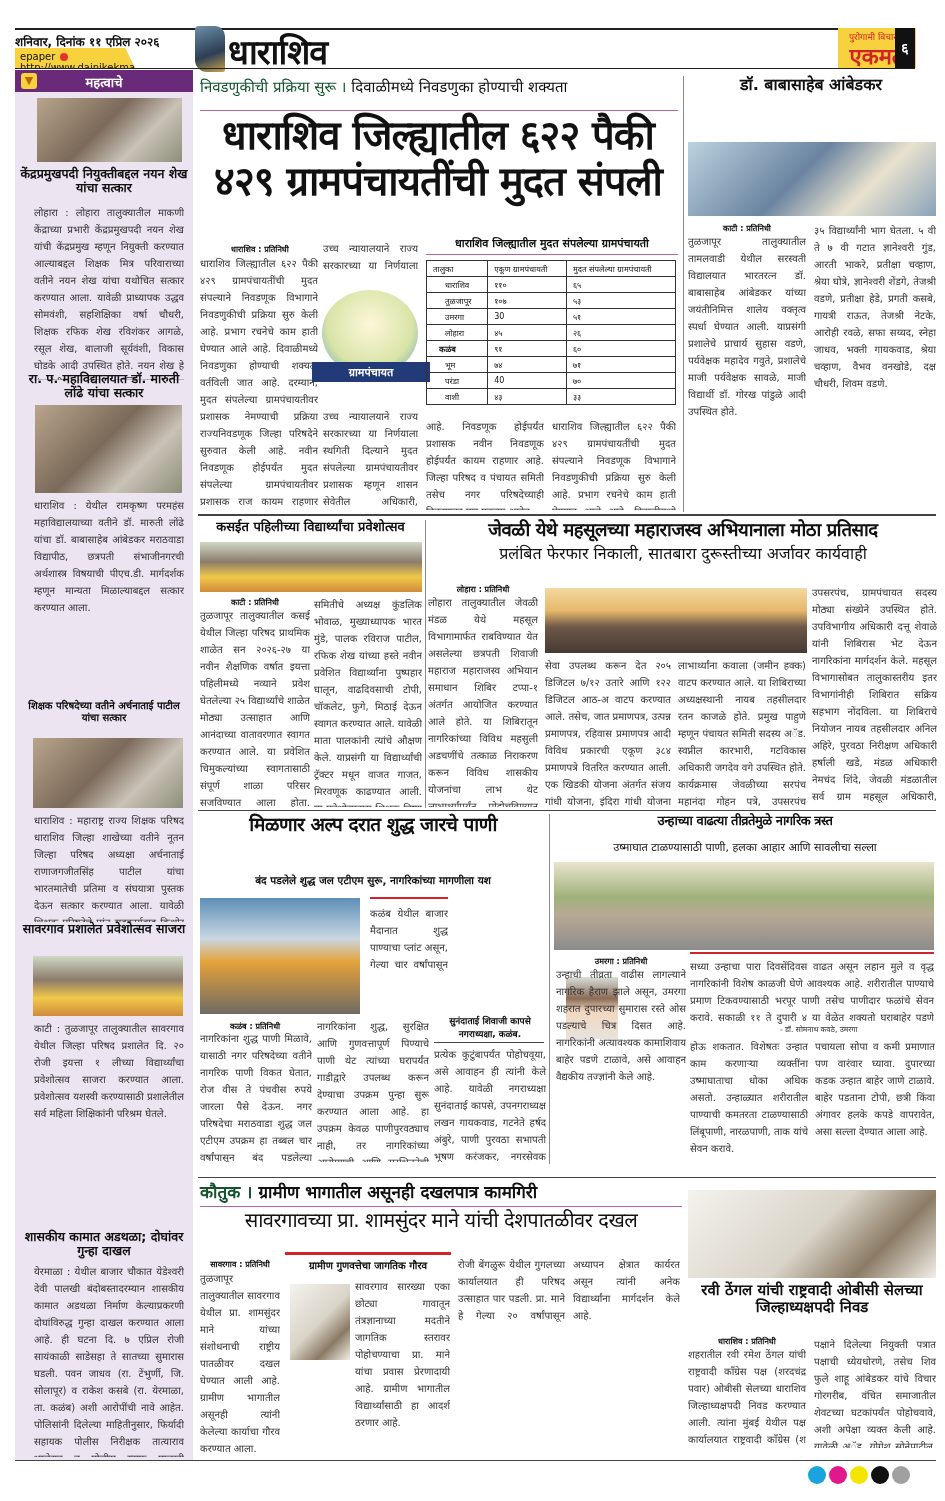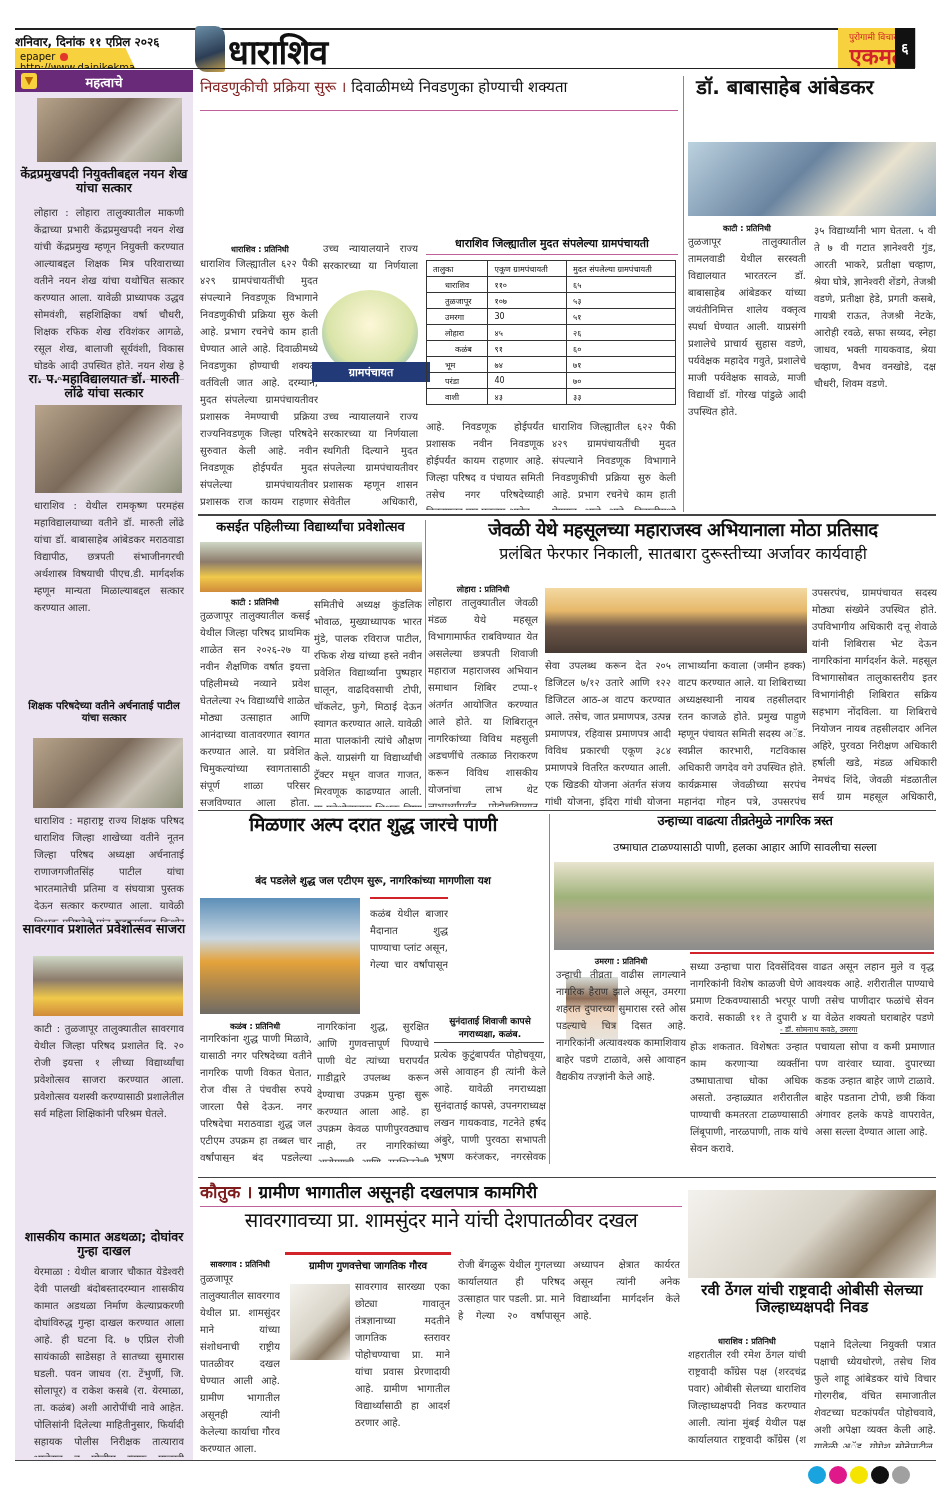--- a/index.html
+++ b/index.html
@@ -24,21 +24,21 @@
 .photo.street{background:linear-gradient(180deg,#e9e4cf 0%,#9fb27a 40%,#b7a993 60%,#8c8c8c 100%)}
 .photo.stage{background:linear-gradient(180deg,#f3d9a2 0%,#e6b86a 35%,#6d5748 60%,#473a33 100%)}
 .photo.kids{background:linear-gradient(180deg,#cfd8c6 0%,#8c7b6b 40%,#f0c94a 70%,#d08b3a 100%)}
 .photo.atm{background:linear-gradient(180deg,#5d8fb8 0%,#c9d7e2 35%,#e4a23a 55%,#6f6a64 100%)}
 .photo.white{background:linear-gradient(135deg,#f4f2ee,#d9d4c8 50%,#8b7b65 75%,#f2efe8)}
 .hl{font-weight:bold;text-align:center;line-height:1.15}
 .body{font-size:10px;line-height:17px;color:#333;text-align:justify}
 .byline{font-size:8px;font-weight:bold;text-align:center}
 .rule{height:1px;background:#444}
 .red-rule{height:3px;background:#d3232a}
-.kicker-red{color:#7f1d1d}
+.kicker-red{color:#14532d}
 .pink-rule{height:1px;background:#c0609a}
 table.grid{border-collapse:collapse;font-size:8px}
 table.grid td,table.grid th{border:1px solid #333;padding:2px 6px;font-weight:normal;text-align:left;height:16px}
 .reg{width:18px;height:18px;border-radius:50%;display:inline-block;margin-right:3px}
 .gp-badge{left:322px;top:290px;width:96px;height:86px;border-radius:50%;background:radial-gradient(circle at 50% 40%,#fdf7d8,#d9e4a8 60%,#5aa0b8)}
 .gp-ribbon{left:312px;top:362px;width:118px;height:20px;background:#233a78;color:#fff;font-size:11px;font-weight:bold;text-align:center;padding-top:2px}
 .col-line{width:1px;background:#888}
 .doc-portrait{background:linear-gradient(180deg,#d8ded9 0%,#8b6b55 35%,#f2d7c0 55%,#e7e3dc 100%)}
 </style>
 </head>
@@ -83,20 +83,22 @@
 
 <div class="abs hl" style="left:18px;top:1230px;width:172px;font-size:12.5px">शासकीय कामात अडथळा; दोघांवर गुन्हा दाखल</div>
 <div class="abs body" style="left:34px;top:1263px;width:150px;height:194px;overflow:hidden">येरमाळा : येथील बाजार चौकात येडेश्वरी देवी पालखी बंदोबस्तादरम्यान शासकीय कामात अडथळा निर्माण केल्याप्रकरणी दोघांविरुद्ध गुन्हा दाखल करण्यात आला आहे. ही घटना दि. ७ एप्रिल रोजी सायंकाळी साडेसहा ते सातच्या सुमारास घडली. पवन जाधव (रा. टेंभुर्णी, जि. सोलापूर) व राकेश कसबे (रा. येरमाळा, ता. कळंब) अशी आरोपींची नावे आहेत. पोलिसांनी दिलेल्या माहितीनुसार, फिर्यादी सहायक पोलीस निरीक्षक तात्याराव भालेराव व पोलीस स्टाफ पालखी बंदोबस्तासाठी मंदिराकडे जात होता. त्यावेळी आरोपींनी धक्काबुक्की करून अडथळा निर्माण केला. यावेळी पालखीचे खांदेकरी वैभव बारकुल यांनाही मारहाण करण्यात आली. या प्रकरणी तात्याराव भालेराव यांनी दिलेल्या फिर्यादीवरून येरमाळा पोलीस ठाण्यात गुन्हा नोंदविण्यात आला असून पुढील तपास सुरू आहे.</div>
 
 <div class="abs" style="left:200px;top:76px;font-size:15px">
   <span class="kicker-red">निवडणुकीची प्रक्रिया सुरू ।</span>
   <span>दिवाळीमध्ये निवडणुका होण्याची शक्यता</span>
 </div>
 <div class="abs pink-rule" style="left:200px;top:110px;width:478px"></div>
 <div class="abs hl" style="left:196px;top:112px;width:484px;font-size:40px;letter-spacing:-1px;line-height:1.15">
+  <div>धाराशिव जिल्ह्यातील ६२२ पैकी</div>
+  <div>४२९ ग्रामपंचायतींची मुदत संपली</div>
 </div>
 <div class="abs byline" style="left:200px;top:243px;width:120px">धाराशिव : प्रतिनिधी</div>
 <div class="abs body" style="left:200px;top:255px;width:118px;height:255px;overflow:hidden">धाराशिव जिल्ह्यातील ६२२ पैकी ४२९ ग्रामपंचायतींची मुदत संपल्याने निवडणूक विभागाने निवडणुकीची प्रक्रिया सुरु केली आहे. प्रभाग रचनेचे काम हाती घेण्यात आले आहे. दिवाळीमध्ये निवडणुका होण्याची शक्यता वर्तविली जात आहे. दरम्यान, मुदत संपलेल्या ग्रामपंचायतीवर प्रशासक नेमण्याची प्रक्रिया राज्यनिवडणूक जिल्हा परिषदेने सुरुवात केली आहे. नवीन निवडणूक होईपर्यंत मुदत संपलेल्या ग्रामपंचायतीवर प्रशासक राज कायम राहणार आहे. धाराशिव जिल्ह्यात एकूण ७३६ गावे असून, प्रशासकीयदृष्ट्या ६२२ ग्रामपंचायती आहेत.</div>
 <div class="abs body" style="left:323px;top:240px;width:95px;height:35px;overflow:hidden">उच्च न्यायालयाने राज्य सरकारच्या या निर्णयाला स्थगिती दिल्याने मुदत संपलेल्या ग्रामपंचायतीवर प्रशासक म्हणून शासन सेवेतील अधिकारी, कर्मचारी यांची नियुक्ती करण्यात आली आहे. प्रशासक नेमण्याची प्रक्रिया जिल्हा परिषदेने सुरु केली आहे.</div>
 <div class="abs gp-badge"></div>
 <div class="abs gp-ribbon">ग्रामपंचायत</div>
 <div class="abs body" style="left:323px;top:408px;width:95px;height:105px;overflow:hidden">उच्च न्यायालयाने राज्य सरकारच्या या निर्णयाला स्थगिती दिल्याने मुदत संपलेल्या ग्रामपंचायतीवर प्रशासक म्हणून शासन सेवेतील अधिकारी, कर्मचारी यांची नियुक्ती करण्यात आली आहे. प्रशासक नेमण्याची प्रक्रिया जिल्हा परिषदेने सुरु केली आहे.</div>
 
 <div class="abs hl" style="left:426px;top:238px;width:252px;font-size:11px">धाराशिव जिल्ह्यातील मुदत संपलेल्या ग्रामपंचायती</div>
 <div class="abs pink-rule" style="left:426px;top:254px;width:252px"></div>
@@ -123,21 +125,21 @@
         <td style="padding-left: 18px;">उमरगा</td>
         <td>30</td>
         <td>५१</td>
       </tr>
       <tr>
         <td style="padding-left: 18px;">लोहारा</td>
         <td>४५</td>
         <td>२६</td>
       </tr>
       <tr>
-        <td style="padding-left: 28px;">कळंब</td>
+        <td style="padding-left: 12px; font-weight: bold;">कळंब</td>
         <td>९१</td>
         <td>६०</td>
       </tr>
       <tr>
         <td style="padding-left: 18px;">भूम</td>
         <td>७४</td>
         <td>७१</td>
       </tr>
       <tr>
         <td style="padding-left: 18px;">परंडा</td>
@@ -148,21 +150,21 @@
         <td style="padding-left: 18px;">वाशी</td>
         <td>४३</td>
         <td>३३</td>
       </tr>
     </tbody>
 </table>
 <div class="abs body" style="left:426px;top:418px;width:118px;height:92px;overflow:hidden">आहे. निवडणूक होईपर्यंत प्रशासक नवीन निवडणूक होईपर्यंत कायम राहणार आहे. जिल्हा परिषद व पंचायत समिती तसेच नगर परिषदेच्याही निवडणुका पार पडल्या आहेत.</div>
 <div class="abs body" style="left:552px;top:418px;width:124px;height:92px;overflow:hidden">धाराशिव जिल्ह्यातील ६२२ पैकी ४२९ ग्रामपंचायतींची मुदत संपल्याने निवडणूक विभागाने निवडणुकीची प्रक्रिया सुरु केली आहे. प्रभाग रचनेचे काम हाती घेण्यात आले आहे. दिवाळीमध्ये निवडणुका होण्याची शक्यता वर्तविली जात आहे. दरम्यान, मुदत संपलेल्या ग्रामपंचायतीवर प्रशासक नेमण्याची प्रक्रिया राज्यनिवडणूक जिल्हा परिषदेने सुरुवात केली आहे. नवीन निवडणूक होईपर्यंत मुदत संपलेल्या ग्रामपंचायतीवर प्रशासक राज कायम राहणार आहे. धाराशिव जिल्ह्यात एकूण ७३६ गावे असून, प्रशासकीयदृष्ट्या ६२२ ग्रामपंचायती आहेत.</div>
 
 <div class="abs col-line" style="left:683px;top:76px;height:436px"></div>
-<div class="abs hl" style="left:660px;top:76px;width:250px;font-size:20px">
+<div class="abs hl" style="left:686px;top:76px;width:250px;font-size:16px">
   <div>डॉ. बाबासाहेब आंबेडकर</div>
 </div>
 <div class="abs photo blue" style="left:688px;top:142px;width:248px;height:74px"></div>
 <div class="abs byline" style="left:688px;top:222px;width:118px">काटी : प्रतिनिधी</div>
 <div class="abs body" style="left:688px;top:233px;width:118px;height:278px;overflow:hidden">तुळजापूर तालुक्यातील तामलवाडी येथील सरस्वती विद्यालयात भारतरत्न डॉ. बाबासाहेब आंबेडकर यांच्या जयंतीनिमित्त शालेय वक्तृत्व स्पर्धा घेण्यात आली. याप्रसंगी प्रशालेचे प्राचार्य सुहास वडणे, पर्यवेक्षक महादेव गवुते, प्रशालेचे माजी पर्यवेक्षक सावळे, माजी विद्यार्थी डॉ. गोरख पांडुळे आदी उपस्थित होते.</div>
 <div class="abs body" style="left:814px;top:222px;width:122px;height:290px;overflow:hidden">३५ विद्यार्थ्यांनी भाग घेतला. ५ वी ते ७ वी गटात ज्ञानेश्वरी गुंड, आरती भाकरे, प्रतीक्षा चव्हाण, श्रेया घोत्रे, ज्ञानेश्वरी शेंडगे, तेजश्री वडणे, प्रतीक्षा हेडे, प्रगती कसबे, गायत्री राऊत, तेजश्री नेटके, आरोही रवळे, सफा सय्यद, स्नेहा जाधव, भक्ती गायकवाड, श्रेया चव्हाण, वैभव वनखोडे, दक्ष चौधरी, शिवम वडणे.</div>
 
 <div class="abs rule" style="left:198px;top:514px;width:738px;height:2px"></div>
 
 <div class="abs hl" style="left:198px;top:520px;width:225px;font-size:13px">कसईत पहिलीच्या विद्यार्थ्यांचा प्रवेशोत्सव</div>
@@ -201,21 +203,21 @@
 <div class="abs col-line" style="left:549px;top:814px;height:350px"></div>
 
 <div class="abs hl" style="left:552px;top:814px;width:386px;font-size:13px;letter-spacing:-0.5px">उन्हाच्या वाढत्या तीव्रतेमुळे नागरिक त्रस्त</div>
 <div class="abs hl" style="left:552px;top:842px;width:386px;font-size:11px;font-weight:normal">उष्माघात टाळण्यासाठी पाणी, हलका आहार आणि सावलीचा सल्ला</div>
 <div class="abs photo street" style="left:554px;top:862px;width:380px;height:88px"></div>
 <div class="abs byline" style="left:556px;top:955px;width:130px">उमरगा : प्रतिनिधी</div>
 <div class="abs doc-portrait" style="left:566px;top:977px;width:52px;height:62px"></div>
 <div class="abs body" style="left:556px;top:966px;width:130px;height:196px;overflow:hidden;text-indent:0">उन्हाची तीव्रता वाढीस लागल्याने नागरिक हैराण झाले असून, उमरगा शहरात दुपारच्या सुमारास रस्ते ओस पडल्याचे चित्र दिसत आहे. नागरिकांनी अत्यावश्यक कामाशिवाय बाहेर पडणे टाळावे, असे आवाहन वैद्यकीय तज्ज्ञांनी केले आहे.</div>
 <div class="abs red-rule" style="left:690px;top:952px;width:244px;height:2px"></div>
 <div class="abs body" style="left:690px;top:958px;width:244px;height:70px;overflow:hidden">सध्या उन्हाचा पारा दिवसेंदिवस वाढत असून लहान मुले व वृद्ध नागरिकांनी विशेष काळजी घेणे आवश्यक आहे. शरीरातील पाण्याचे प्रमाण टिकवण्यासाठी भरपूर पाणी तसेच पाणीदार फळांचे सेवन करावे. सकाळी ११ ते दुपारी ४ या वेळेत शक्यतो घराबाहेर पडणे टाळावे. बाहेर पडताना टोपी, पांढरे व हलके कपडे तसेच डोळ्यांसाठी चष्मा वापरावा. चक्कर येणे, अंगात अशक्तपणा, डोकेदुखी अशी उष्माघाताची लक्षणे दिसल्यास तात्काळ वैद्यकीय सल्ला घ्यावा.</div>
-<div class="abs" style="left:780px;top:1024px;font-size:7.5px;color:#333;text-decoration:underline">- डॉ. सोमनाथ कवठे, उमरगा</div>
+<div class="abs" style="left:780px;top:1024px;font-size:7.5px;color:#333;">- डॉ. सोमनाथ कवठे, उमरगा</div>
 <div class="abs body" style="left:690px;top:1038px;width:118px;height:124px;overflow:hidden">होऊ शकतात. विशेषतः उन्हात काम करणाऱ्या व्यक्तींना उष्माघाताचा धोका अधिक असतो. उन्हाळ्यात शरीरातील पाण्याची कमतरता टाळण्यासाठी लिंबूपाणी, नारळपाणी, ताक यांचे सेवन करावे.</div>
 <div class="abs body" style="left:815px;top:1038px;width:120px;height:124px;overflow:hidden">पचायला सोपा व कमी प्रमाणात पण वारंवार घ्यावा. दुपारच्या कडक उन्हात बाहेर जाणे टाळावे. बाहेर पडताना टोपी, छत्री किंवा अंगावर हलके कपडे वापरावेत, असा सल्ला देण्यात आला आहे.</div>
 
 <div class="abs rule" style="left:198px;top:1177px;width:738px;height:1px"></div>
 
 <div class="abs" style="left:200px;top:1180px;font-size:17px;font-weight:bold">
   <span class="kicker-red">कौतुक ।</span>
   <span>ग्रामीण भागातील असूनही दखलपात्र कामगिरी</span>
 </div>
 <div class="abs pink-rule" style="left:200px;top:1206px;width:482px"></div>

